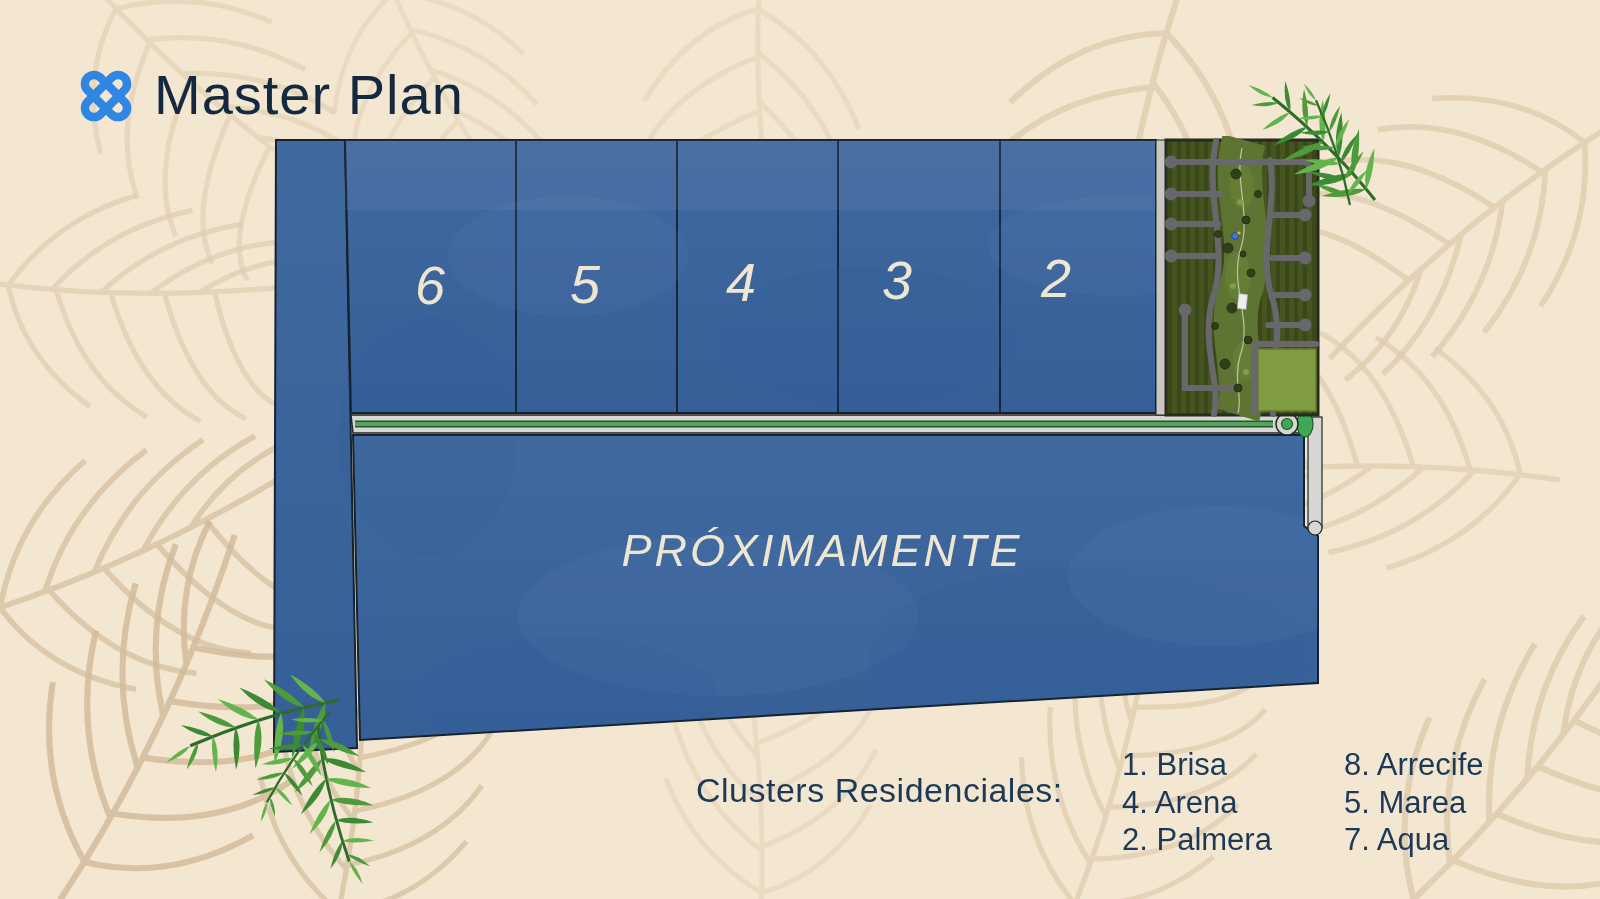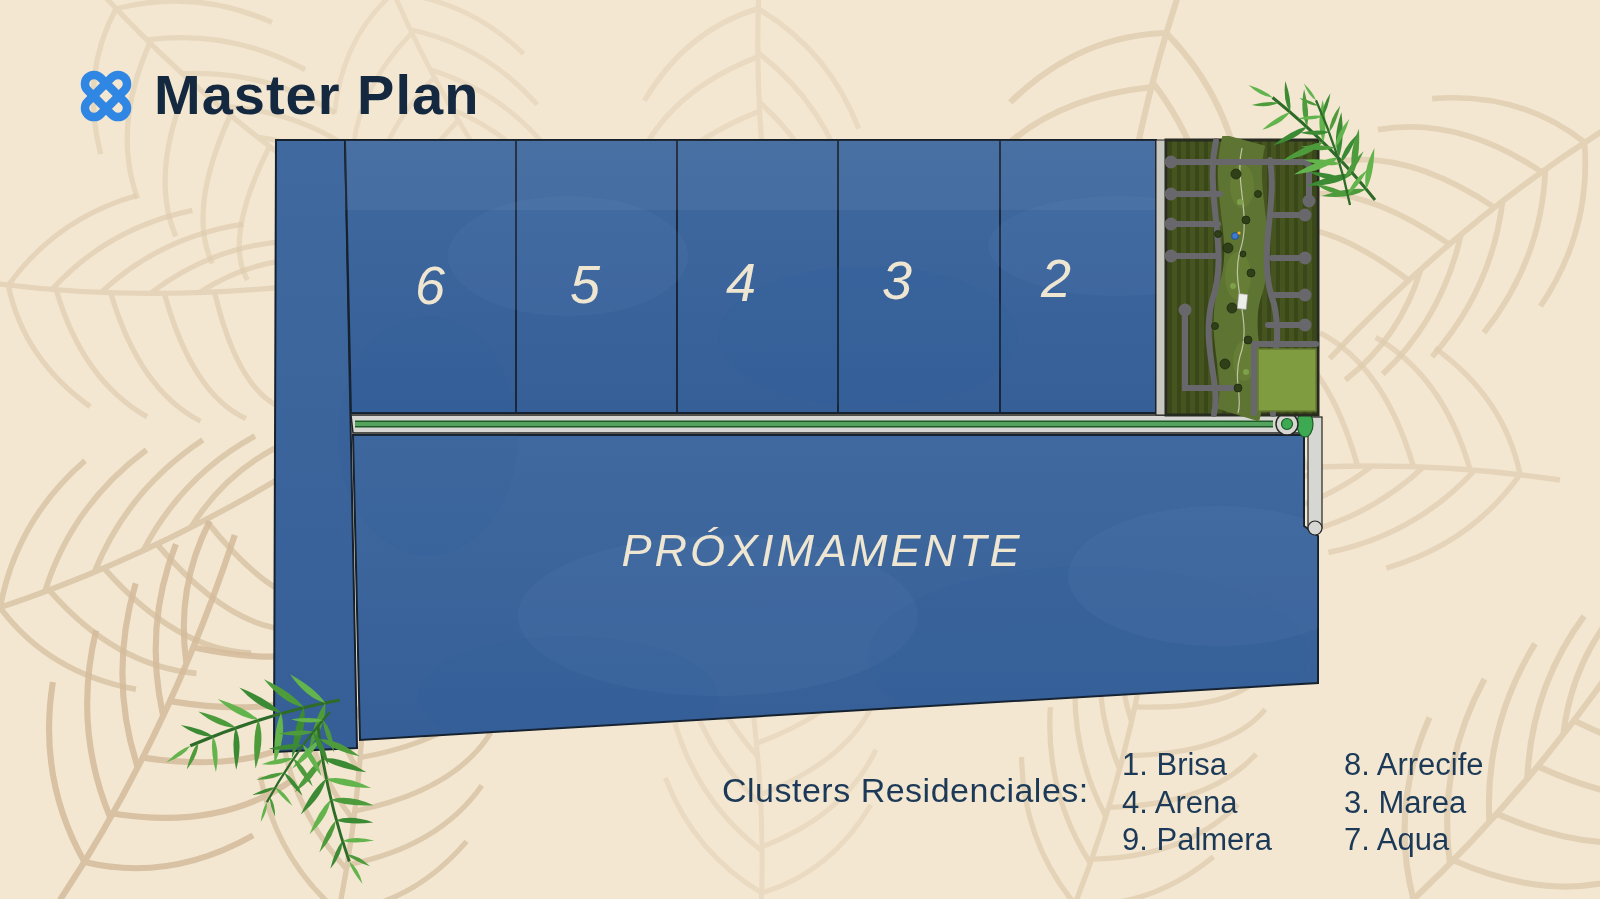--- a/index.html
+++ b/index.html
@@ -8,39 +8,38 @@
     background:#F3E7D2;
     font-family:"Liberation Sans", sans-serif;
   }
   svg{display:block;}
   .layer{position:absolute; left:0; top:0; pointer-events:none;}
   
   .header{position:absolute; left:0; top:0; width:700px; height:150px;}
   .logo{position:absolute; left:74px; top:64px; width:64px; height:64px;}
   .title{
     position:absolute; left:154px; top:62px;
-    font-size:56px; font-weight:700; letter-spacing:1px;
+    font-size:56px; font-weight:400; letter-spacing:1px;
     color:#14293F; white-space:nowrap;
   }
   
   .map-svg{position:absolute; left:268px; top:136px; width:1062px; height:628px;}
   .parcel-num{
     font-family:"Liberation Sans", sans-serif;
     font-size:54px; font-style:italic; fill:#EFE6D2;
   }
   .coming-soon{
     font-family:"Liberation Sans", sans-serif;
     font-size:45px; font-style:italic; fill:#EFE6D2; letter-spacing:3px;
   }
   
   .legend-label{
     position:absolute; left:696px; top:771px;
     font-size:34px; font-weight:400; color:#1C3A57; letter-spacing:0.5px;
     white-space:nowrap;
-    margin-left:26px;
   }
   .legend-col{
     position:absolute; top:746px;
     font-size:31px; font-weight:500; color:#1C3A57; line-height:37.5px;
     white-space:nowrap;
   }
   .legend-col.c1{left:1122px;}
   .legend-col.c2{left:1344px;}
 </style>
 </head>
@@ -252,22 +251,22 @@
       </g>
     </svg>
     <div class="title">Master Plan</div>
   </div>
 
   <div>
     <div class="legend-label">Clusters Residenciales:</div>
     <div class="legend-col c1">
       <div>1. Brisa</div>
       <div>4. Arena</div>
-      <div>9. Palmera</div>
+      <div>2. Palmera</div>
     </div>
     <div class="legend-col c2">
       <div>8. Arrecife</div>
-      <div>3. Marea</div>
+      <div>5. Marea</div>
       <div>7. Aqua</div>
     </div>
   </div>
 
 </div>
 
 </body></html>

